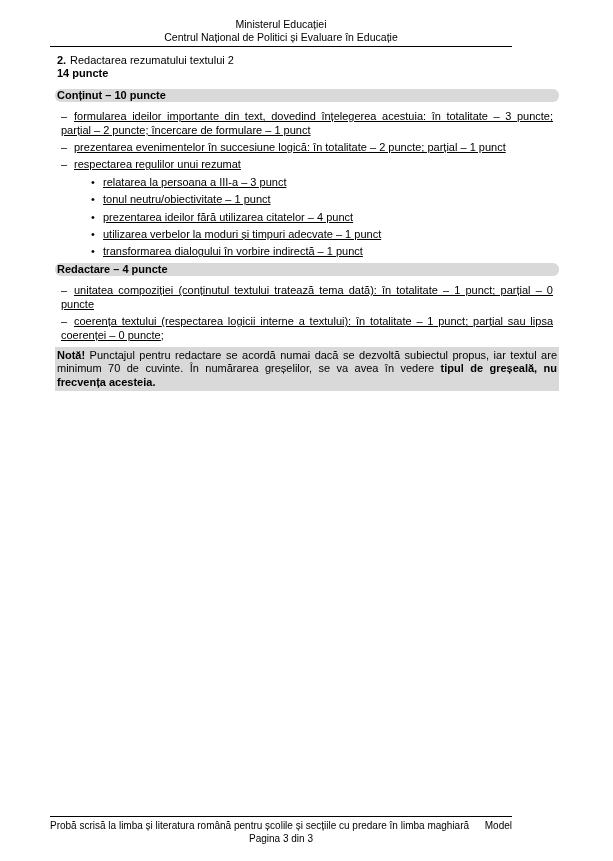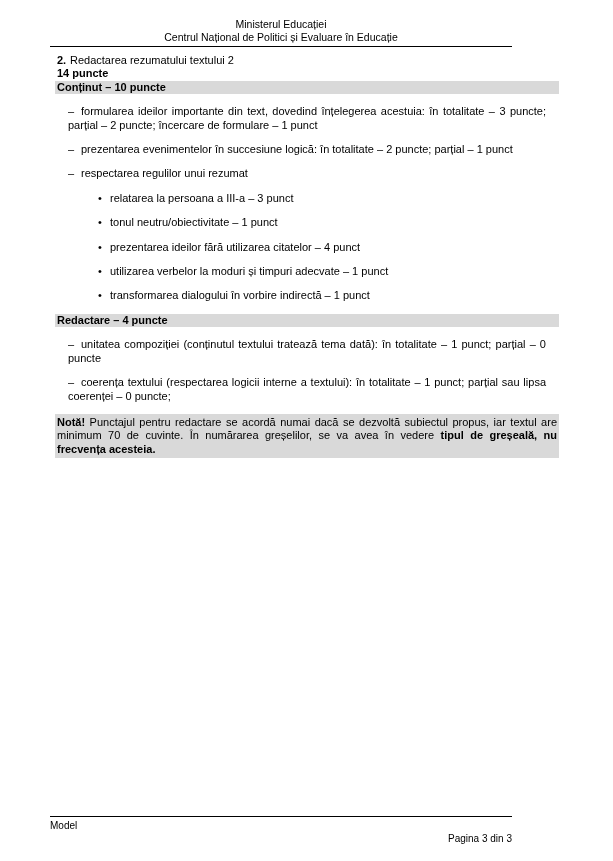--- a/index.html
+++ b/index.html
@@ -33,26 +33,27 @@
     top: 54px; left: 57px;
     width: 500px;
   }
   .task-line { display: flex; justify-content: space-between; flex-direction: column; }
   .bold { font-weight: bold; }
   .num { display: inline-block; width: 13px; font-weight: bold; }
 
   .section-bar {
     background: #d9d9d9;
     font-weight: bold;
-    margin: 0 -2px;
+    margin: 8px -2px;
     padding: 0 2px;
+    border-radius: 6px;
   }
   .gap-top { margin-top: 4px; }
 
-  .para { margin: 11px; text-align: justify; }
+  .para { margin: 4px; text-align: justify; text-decoration: underline; }
   .m-dash { display: inline-block; width: 13px; }
   .indent { padding-left: 30px; text-align: left; }
   .m-bullet { display: inline-block; width: 12px; }
 
   .note-block {
     margin: 5px -2px 0;
     padding: 2px 2px;
     background: #d9d9d9;
     text-align: justify;
   }
@@ -60,21 +61,21 @@
   
   .ftr {
     position: absolute;
     top: 816px; left: 50px; right: 47px;
     border-top: 1.4px solid #000;
     padding-top: 2px;
     font-size: 10px;
     line-height: 13px;
   }
   .ftr-row { display: flex; justify-content: space-between; }
-  .ftr-page { text-align: right; }
+  .ftr-page { text-align: center; }
 </style>
 </head>
 <body>
 
 <div class="page">
 
   <div class="hdr">
     <div>Ministerul Educației</div>
     <div>Centrul Național de Politici și Evaluare în Educație</div>
   </div>
@@ -102,18 +103,19 @@
 
     <p class="para"><span class="m-dash">–</span><span>unitatea compoziției (conținutul textului tratează tema dată): în totalitate – 1 punct; parțial – 0 puncte</span></p>
     <p class="para"><span class="m-dash">–</span><span>coerența textului (respectarea logicii interne a textului): în totalitate – 1 punct; parțial sau lipsa coerenței – 0 puncte;</span></p>
 
     <div class="note-block"><span class="bold">Notă!</span><span> Punctajul pentru redactare se acordă numai dacă se dezvoltă subiectul propus, iar textul are minimum 70 de cuvinte. În numărarea greșelilor, se va avea în vedere </span><span class="bold">tipul de greșeală, nu frecvența acesteia.</span></div>
 
   </div>
 
   <div class="ftr">
     <div class="ftr-row">
+      <span>Probă scrisă la limba și literatura română pentru școlile și secțiile cu predare în limba maghiară</span>
       <span>Model</span>
     </div>
     <div class="ftr-page">Pagina 3 din 3</div>
   </div>
 
 </div>
 
 </body></html>

